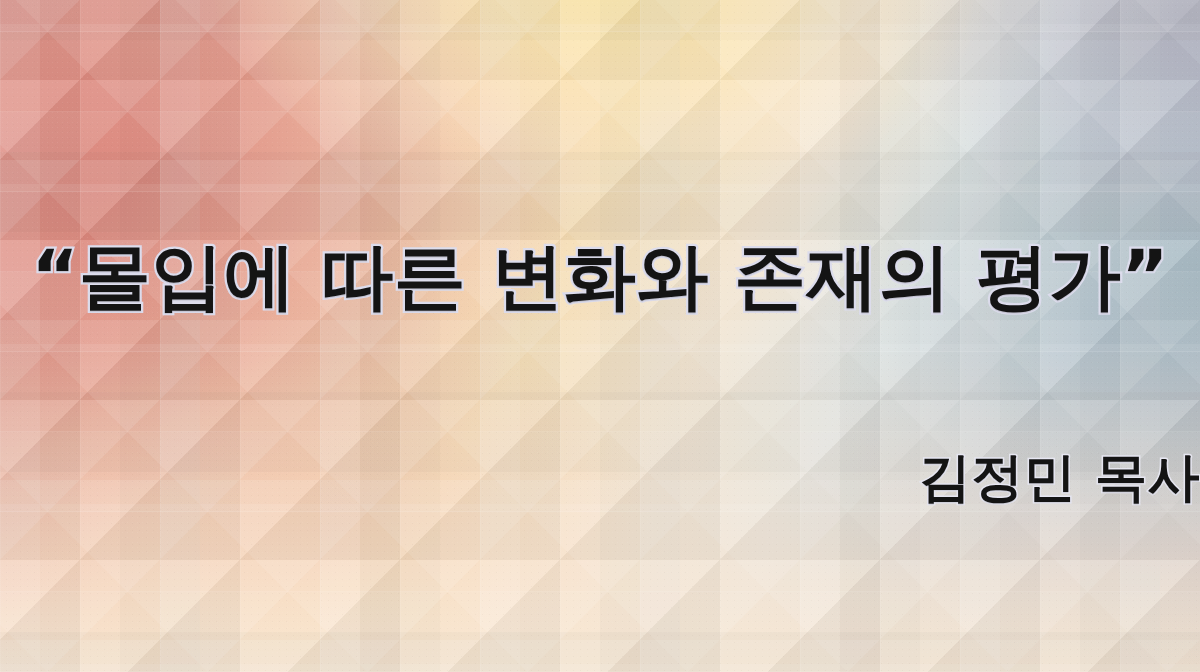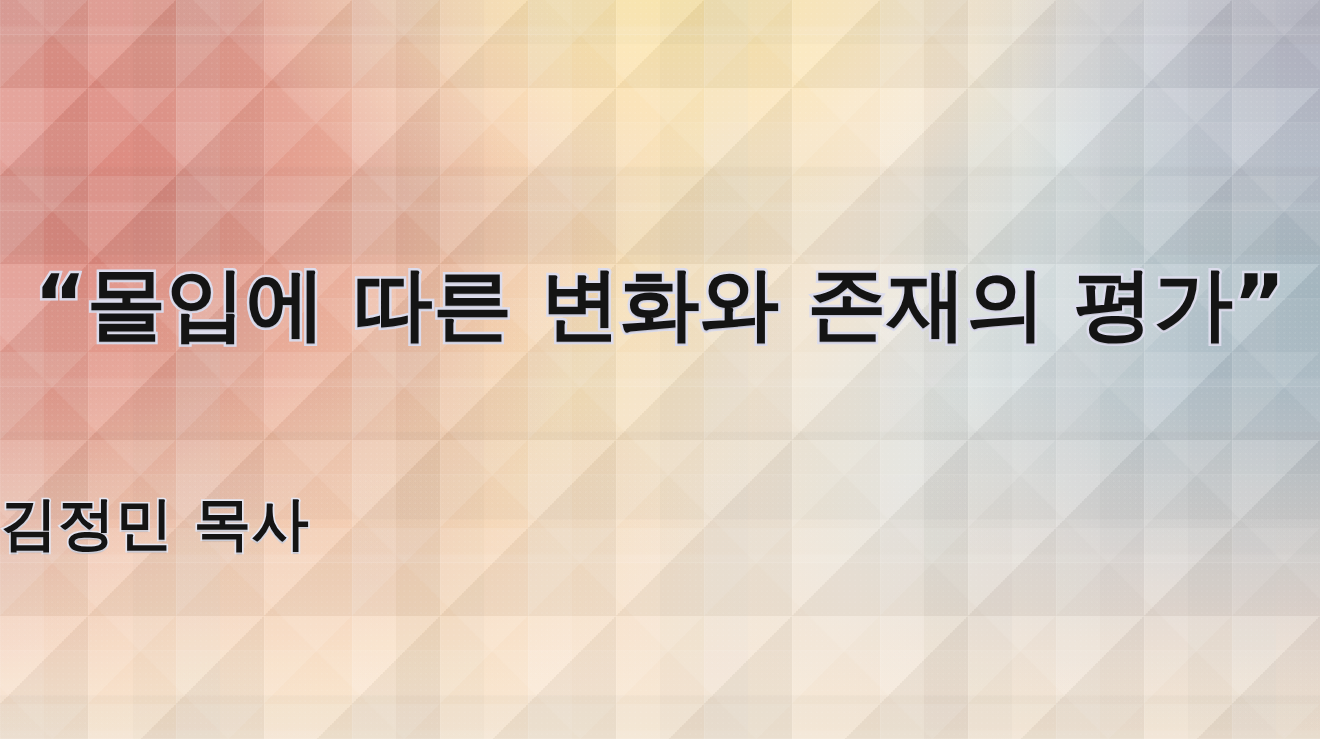--- a/index.html
+++ b/index.html
@@ -180,21 +180,21 @@
     text-shadow:
       0 0 2px rgba(230,230,245,0.9),
       0 1px 1px rgba(0,0,0,0.18);
   }
 
   #subtitle {
     position: absolute;
     left: 0;
     right: 0;
     top: 448px;
-    text-align: left;
+    text-align: right;
     font-size: 52px;
     font-weight: 700;
     line-height: 1.12;
     letter-spacing: 0.01em;
     color: #141414;
     white-space: nowrap;
     -webkit-text-stroke: 3px #e6e6f0;
     paint-order: stroke fill;
     text-shadow:
       0 0 2px rgba(235,235,248,0.85),

